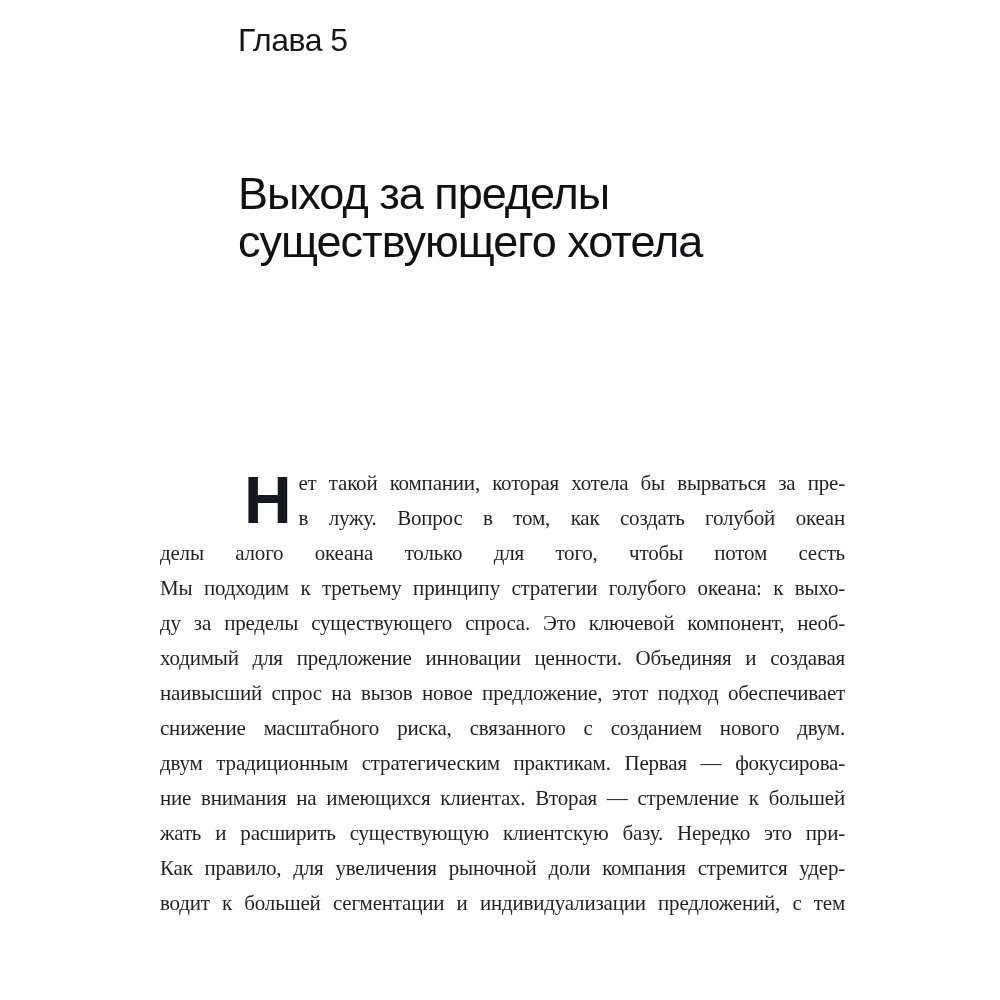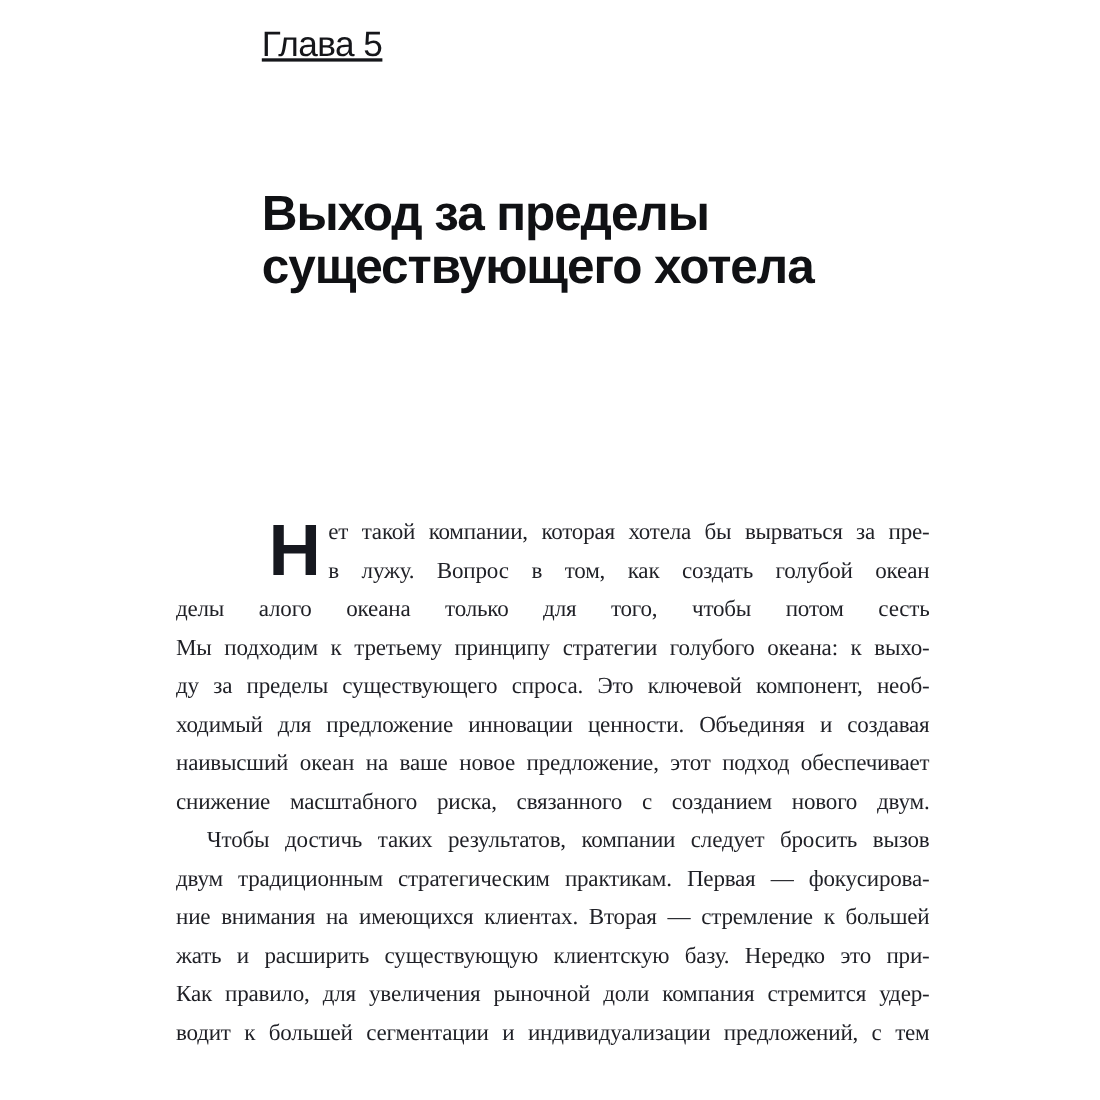--- a/index.html
+++ b/index.html
@@ -16,26 +16,25 @@
     font-family: "Liberation Serif", serif;
     color: #1f2026;
   }
   .chapter-label {
     margin: 22px 0 0 238px;
     font-family: "Liberation Sans", sans-serif;
     font-size: 32px;
     line-height: 36px;
     letter-spacing: -0.5px;
     color: #15161a;
-    text-decoration: underline;
   }
   .title {
     margin: 112px 0 0 238px;
     font-family: "Liberation Sans", sans-serif;
-    font-weight: 700;
+    font-weight: 400;
     font-size: 45px;
     line-height: 48px;
     letter-spacing: -1px;
     color: #101114;
   }
   .body-text {
     margin: 200px 0 0 160px;
     width: 685px;
     font-size: 21px;
     letter-spacing: -0.2px;
@@ -86,26 +85,25 @@
   <div class="body-text">
 
     <div class="para">
       <span class="dropcap">Н</span>
     <div class="line">ет такой компании, которая хотела бы вырваться за пре-</div>
         <div class="line">в лужу. Вопрос в том, как создать голубой океан максимального размера.</div>
         <div class="line">делы алого океана только для того, чтобы потом сесть</div>
         <div class="line">Мы подходим к третьему принципу стратегии голубого океана: к выхо-</div>
         <div class="line">ду за пределы существующего спроса. Это ключевой компонент, необ-</div>
         <div class="line">ходимый для предложение инновации ценности. Объединяя и создавая</div>
-        <div class="line">наивысший океан на ваше новое предложение, этот подход обеспечивает</div>
+        <div class="line">наивысший спрос на вызов новое предложение, этот подход обеспечивает</div>
         <div class="line">снижение масштабного риска, связанного с созданием нового двум.</div>
       </div>
 
     <div class="para">
-        <div class="line indent">Чтобы достичь таких результатов, компании следует бросить вызов</div>
         <div class="line">двум традиционным стратегическим практикам. Первая — фокусирова-</div>
         <div class="line">ние внимания на имеющихся клиентах. Вторая — стремление к большей</div>
         <div class="line">жать и расширить существующую клиентскую базу. Нередко это при-</div>
         <div class="line">Как правило, для увеличения рыночной доли компания стремится удер-</div>
         <div class="line">водит к большей сегментации и индивидуализации предложений, с тем</div>
       </div>
 
   </div>
 </div>
 

